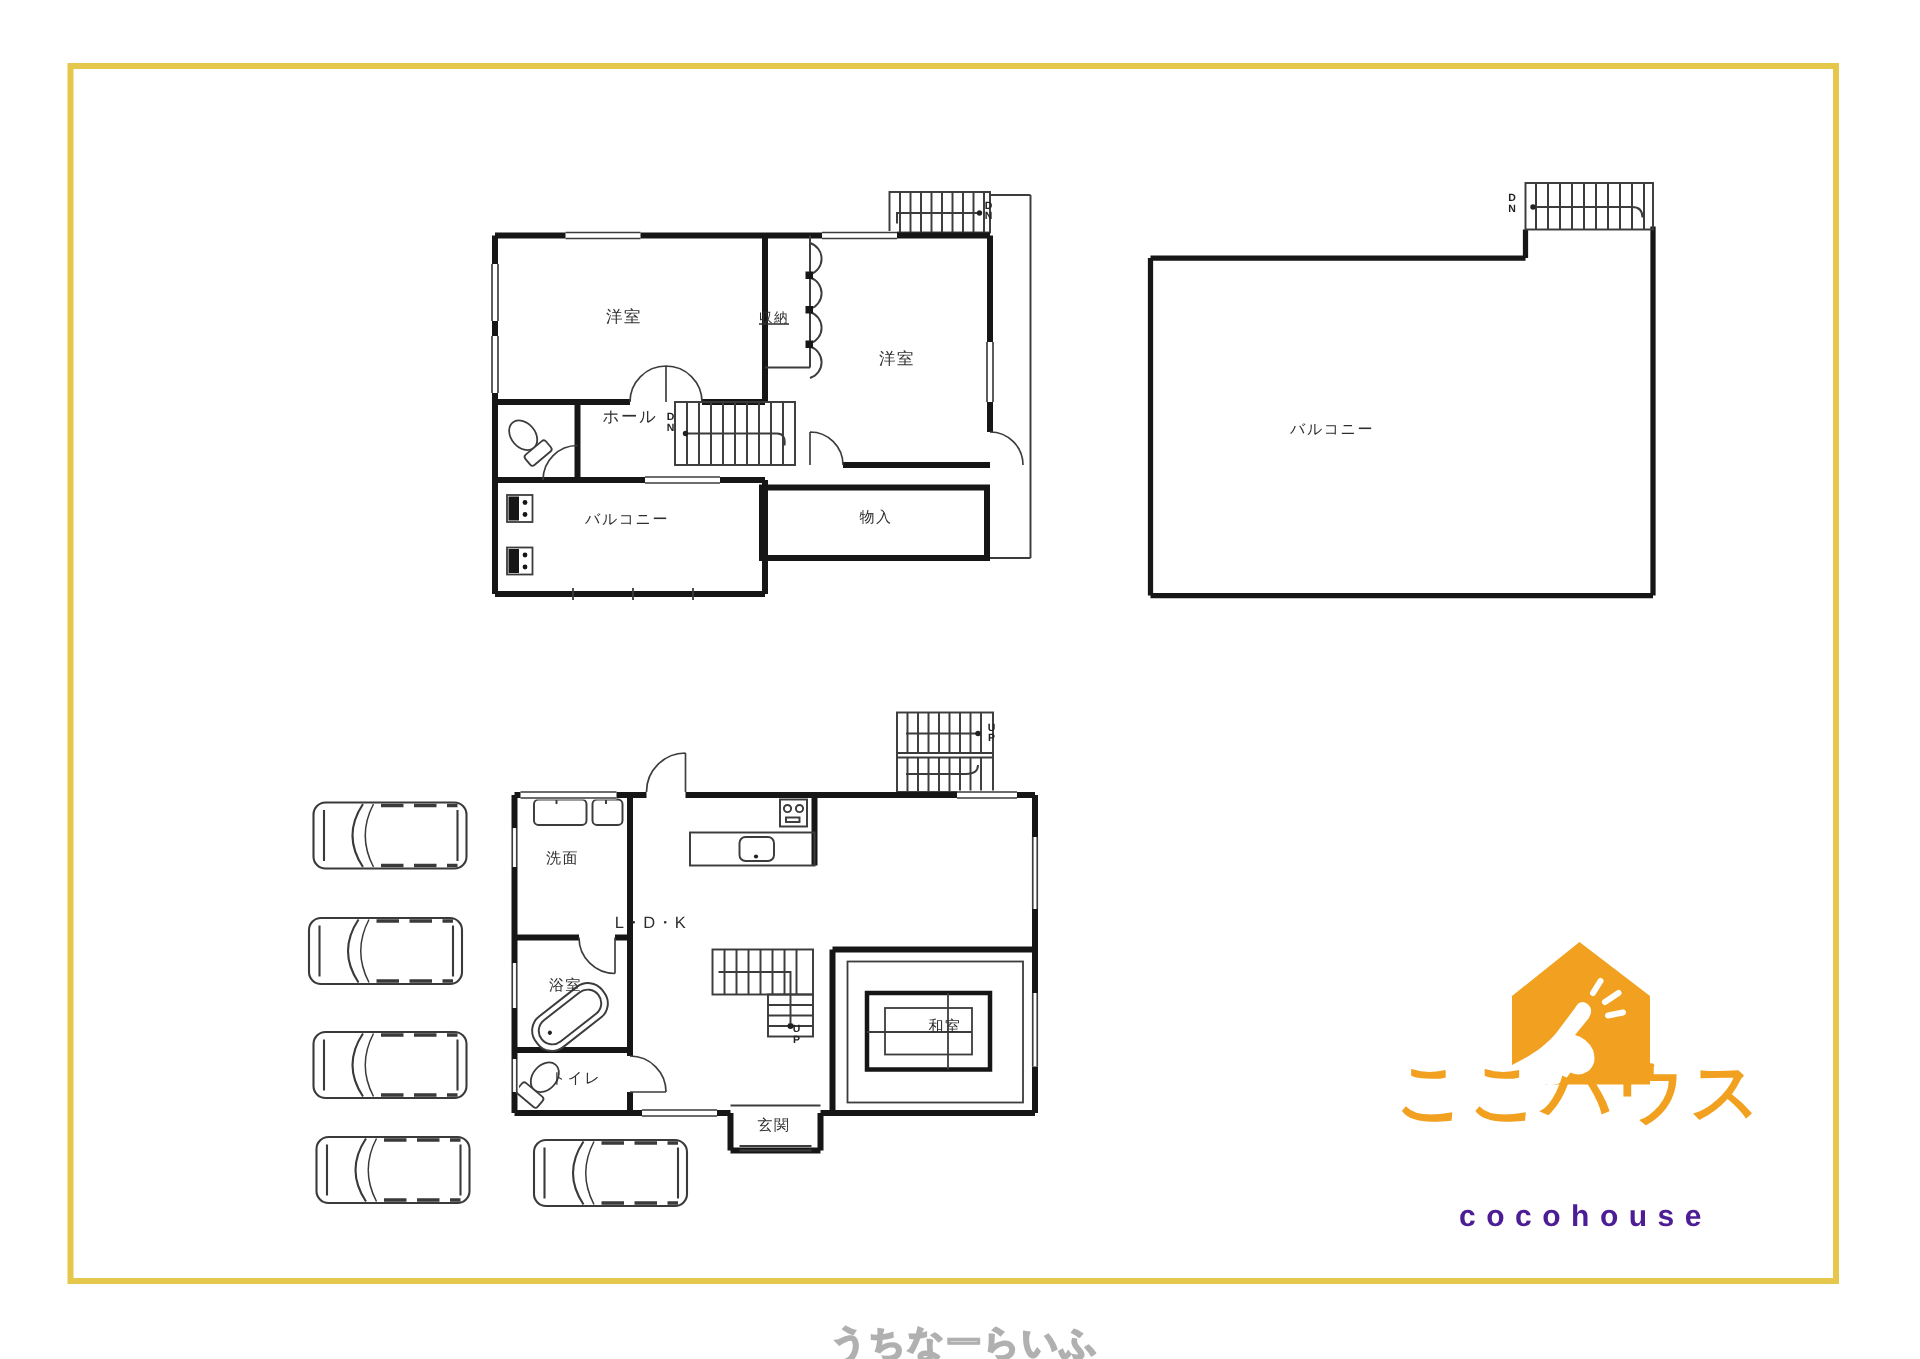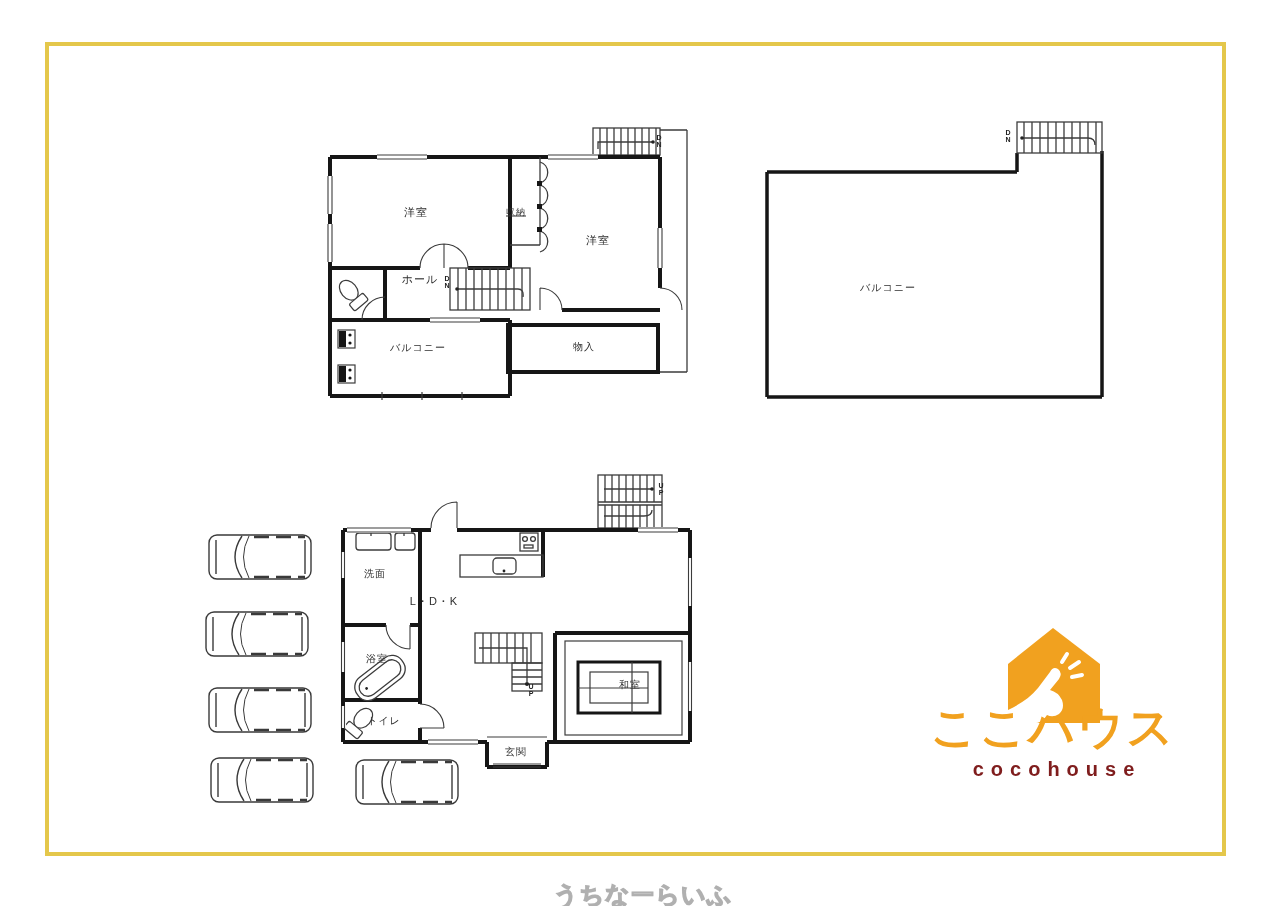--- a/index.html
+++ b/index.html
@@ -16,29 +16,29 @@
   .label{
     position:absolute;transform:translate(-50%,-50%);
     color:#2e2e2e;white-space:nowrap;line-height:1;letter-spacing:1px;
   }
   .vlabel{
     writing-mode:vertical-rl;text-orientation:upright;letter-spacing:0;
     font-size:7px;color:#222;font-weight:bold;
   }
   .fs8{font-size:10px;}
   .fs9{font-size:9px;text-decoration:underline;}
-  .fs10{font-size:10px;}
+  .fs10{font-size:10px;font-family:Liberation Mono, monospace;}
   .fs11{font-size:11px;}
   .logo-jp{
     position:absolute;left:1053px;top:728px;transform:translate(-50%,-50%);
     color:#f1a11f;font-size:46px;font-weight:700;letter-spacing:2px;white-space:nowrap;
   }
   .logo-en{
-    position:absolute;left:1057px;top:769px;transform:translate(-50%,-50%);
-    color:#7f1d1d;font-size:20px;font-weight:700;letter-spacing:7px;white-space:nowrap;
+    position:absolute;left:1057px;top:812px;transform:translate(-50%,-50%);
+    color:#4c1d95;font-size:20px;font-weight:700;letter-spacing:7px;white-space:nowrap;
   }
   .watermark{
     position:absolute;left:643px;top:871px;transform:translate(-50%,-50%);
     font-size:24px;font-weight:700;color:#ffffff;
     -webkit-text-stroke:1.3px #b0b0b0;
     text-shadow:0 0 1px #c0c0c0;
     letter-spacing:1px;white-space:nowrap;margin-top:24px;
   }
 </style>
 </head>
@@ -266,21 +266,21 @@
   <span class="label fs11" style="left:420px;top:279px">ホール</span>
   <span class="label fs10" style="left:418px;top:348px">バルコニー</span>
   <span class="label fs10" style="left:584px;top:347px">物入</span>
   <span class="label vlabel" style="left:447px;top:282px">DN</span>
   <span class="label vlabel" style="left:659px;top:141px">DN</span>
 
   <span class="label fs10" style="left:888px;top:288px">バルコニー</span>
   <span class="label vlabel" style="left:1008px;top:136px">DN</span>
 
   <span class="label fs10" style="left:375px;top:574px">洗面</span>
-  <span class="label fs11" style="left:434px;top:601px">L・D・K</span>
+  <span class="label fs11" style="left:434px;top:616px">L・D・K</span>
   <span class="label fs10" style="left:377px;top:659px">浴室</span>
   <span class="label fs10" style="left:384px;top:721px">トイレ</span>
   <span class="label fs10" style="left:516px;top:752px">玄関</span>
   <span class="label fs8" style="left:630px;top:685px">和室</span>
   <span class="label vlabel" style="left:661px;top:489px">UP</span>
   <span class="label vlabel" style="left:531px;top:690px">UP</span>
 
   <svg class="plan-svg" style="left:1000px;top:622px" width="110" height="108" viewBox="0 0 110 108">
     <path d="M53,6 L100,42 V101 H8 V42 Z" fill="#f1a11f" stroke="none"></path>
     <path d="M8,101 L8,88 C20,82 30,76 38,66 L50,50 Q53,44 58,47 Q63,51 59,57 L50,68 Q58,70 62,78 Q65,87 59,92 Q53,96 47,93 Q41,103 31,101 L16,104 Q10,104 8,101 Z" fill="#ffffff" stroke="none"></path>

